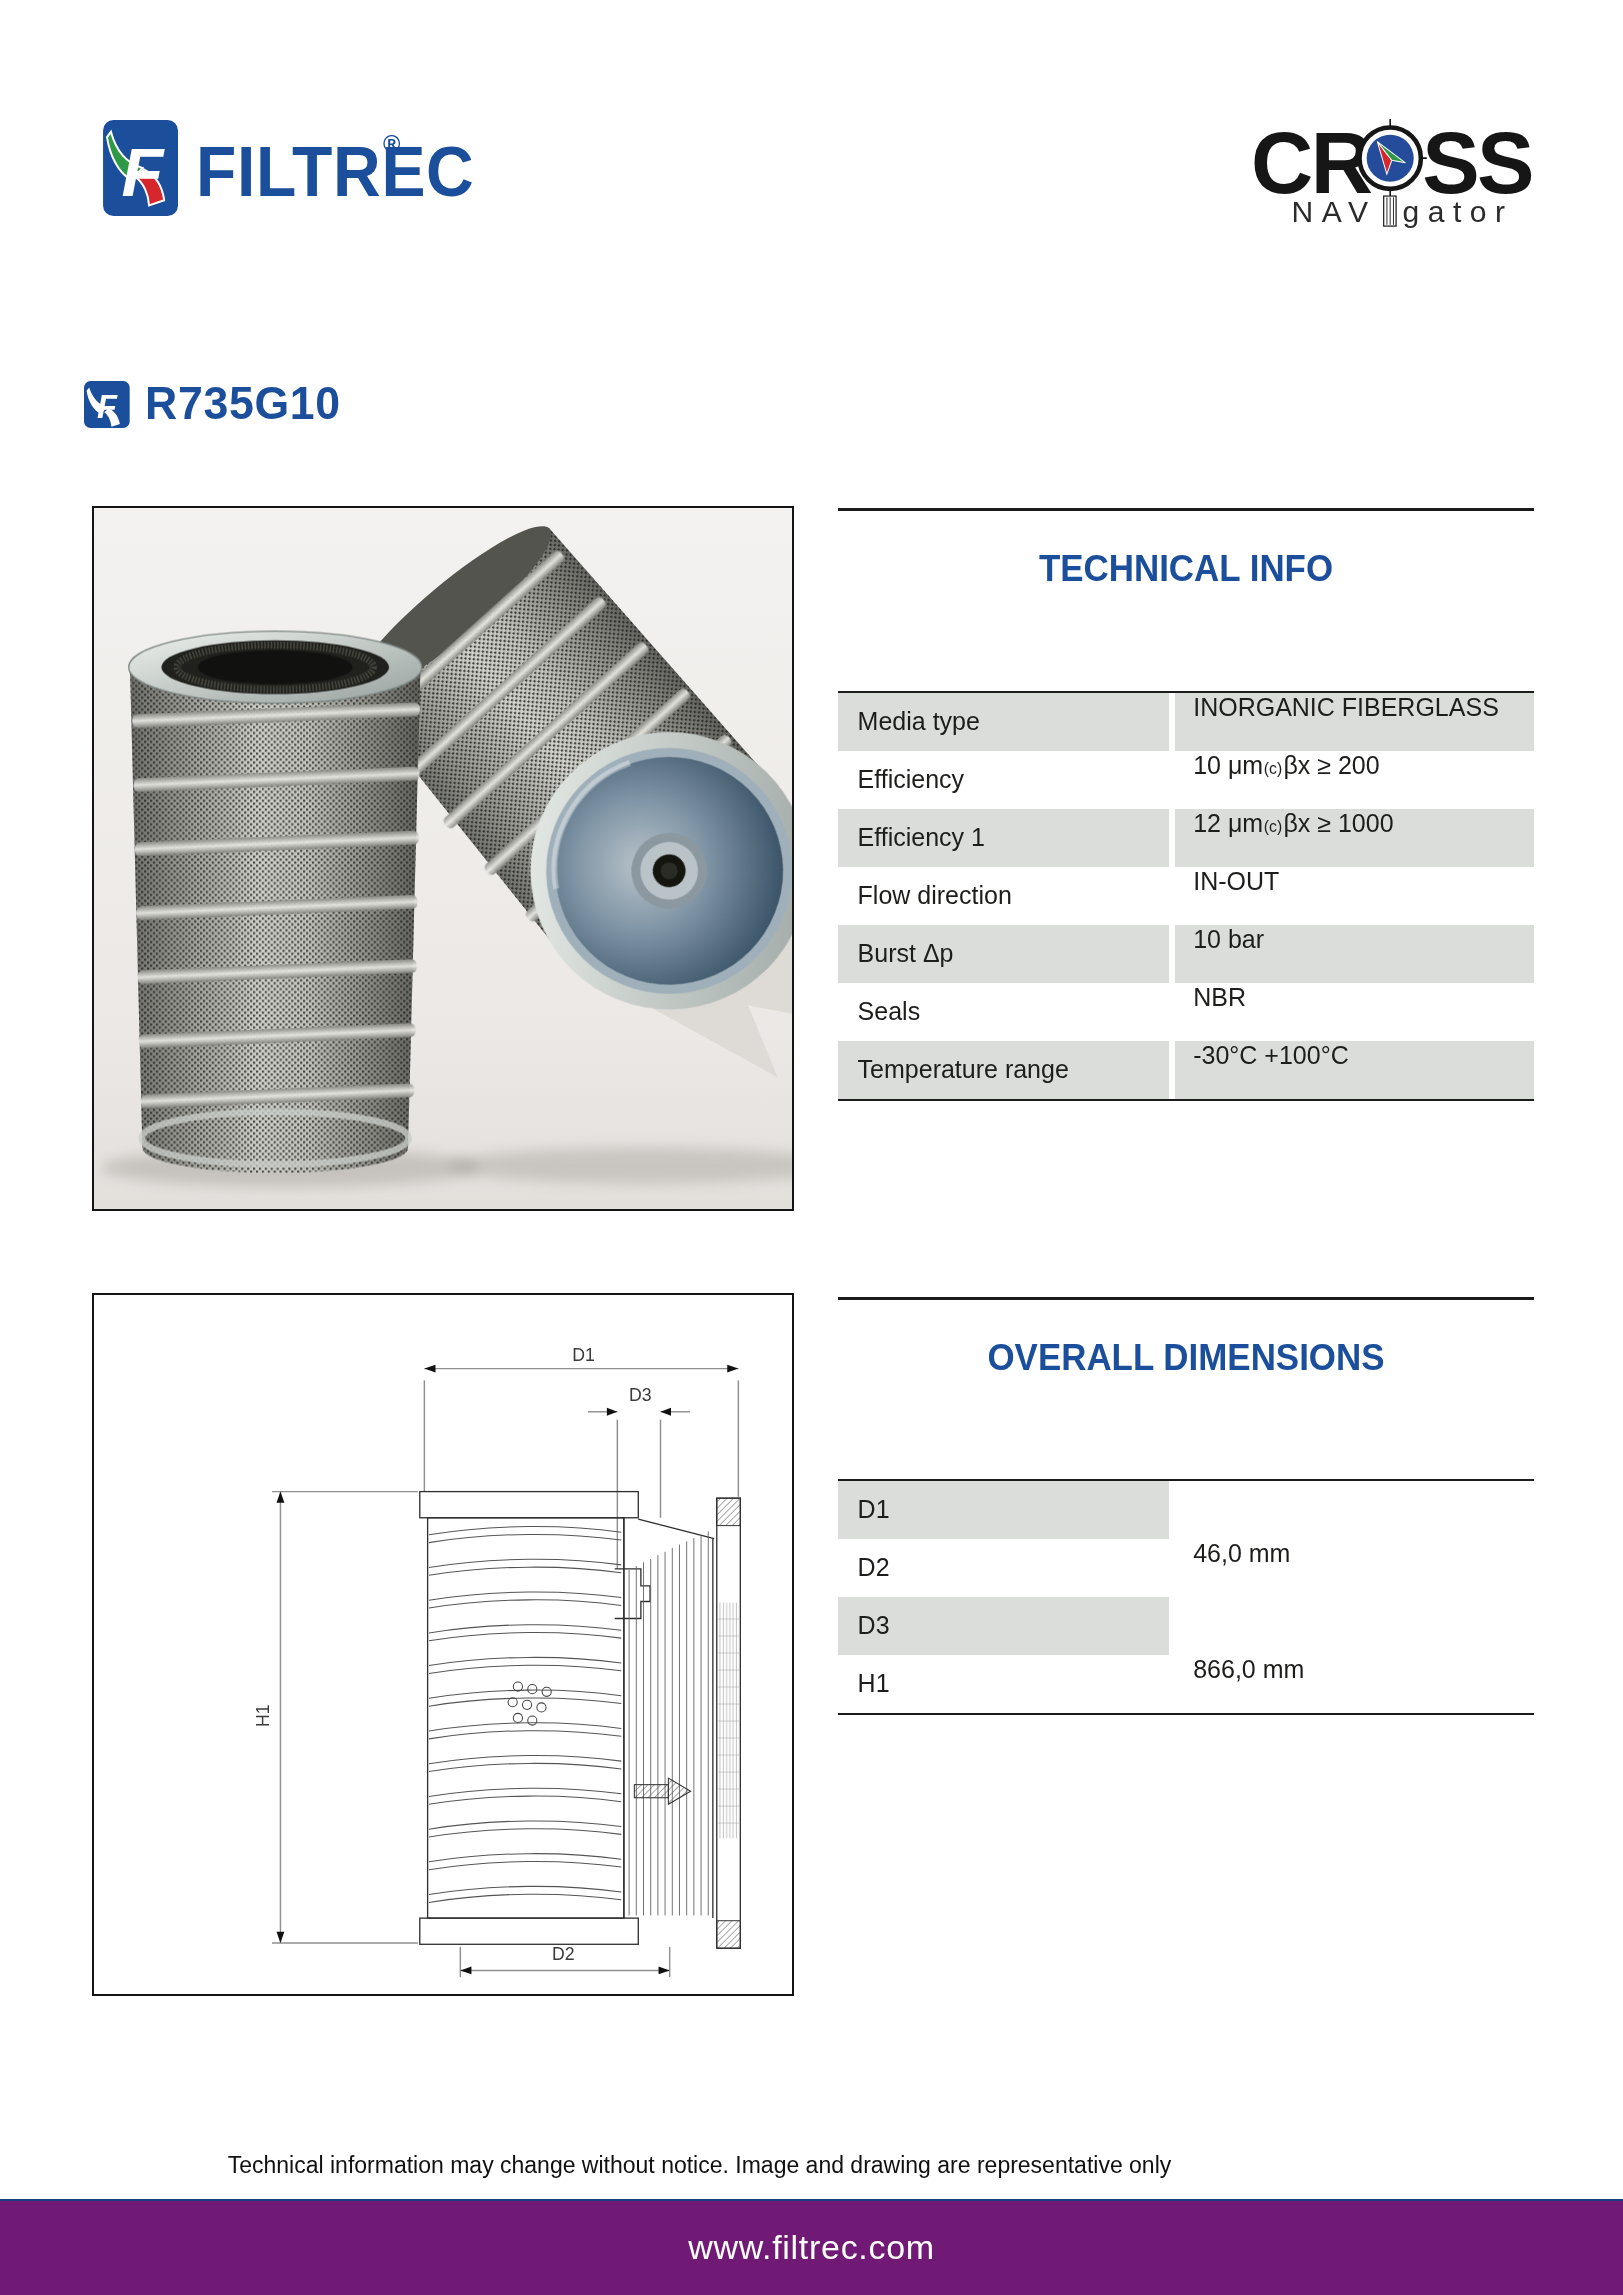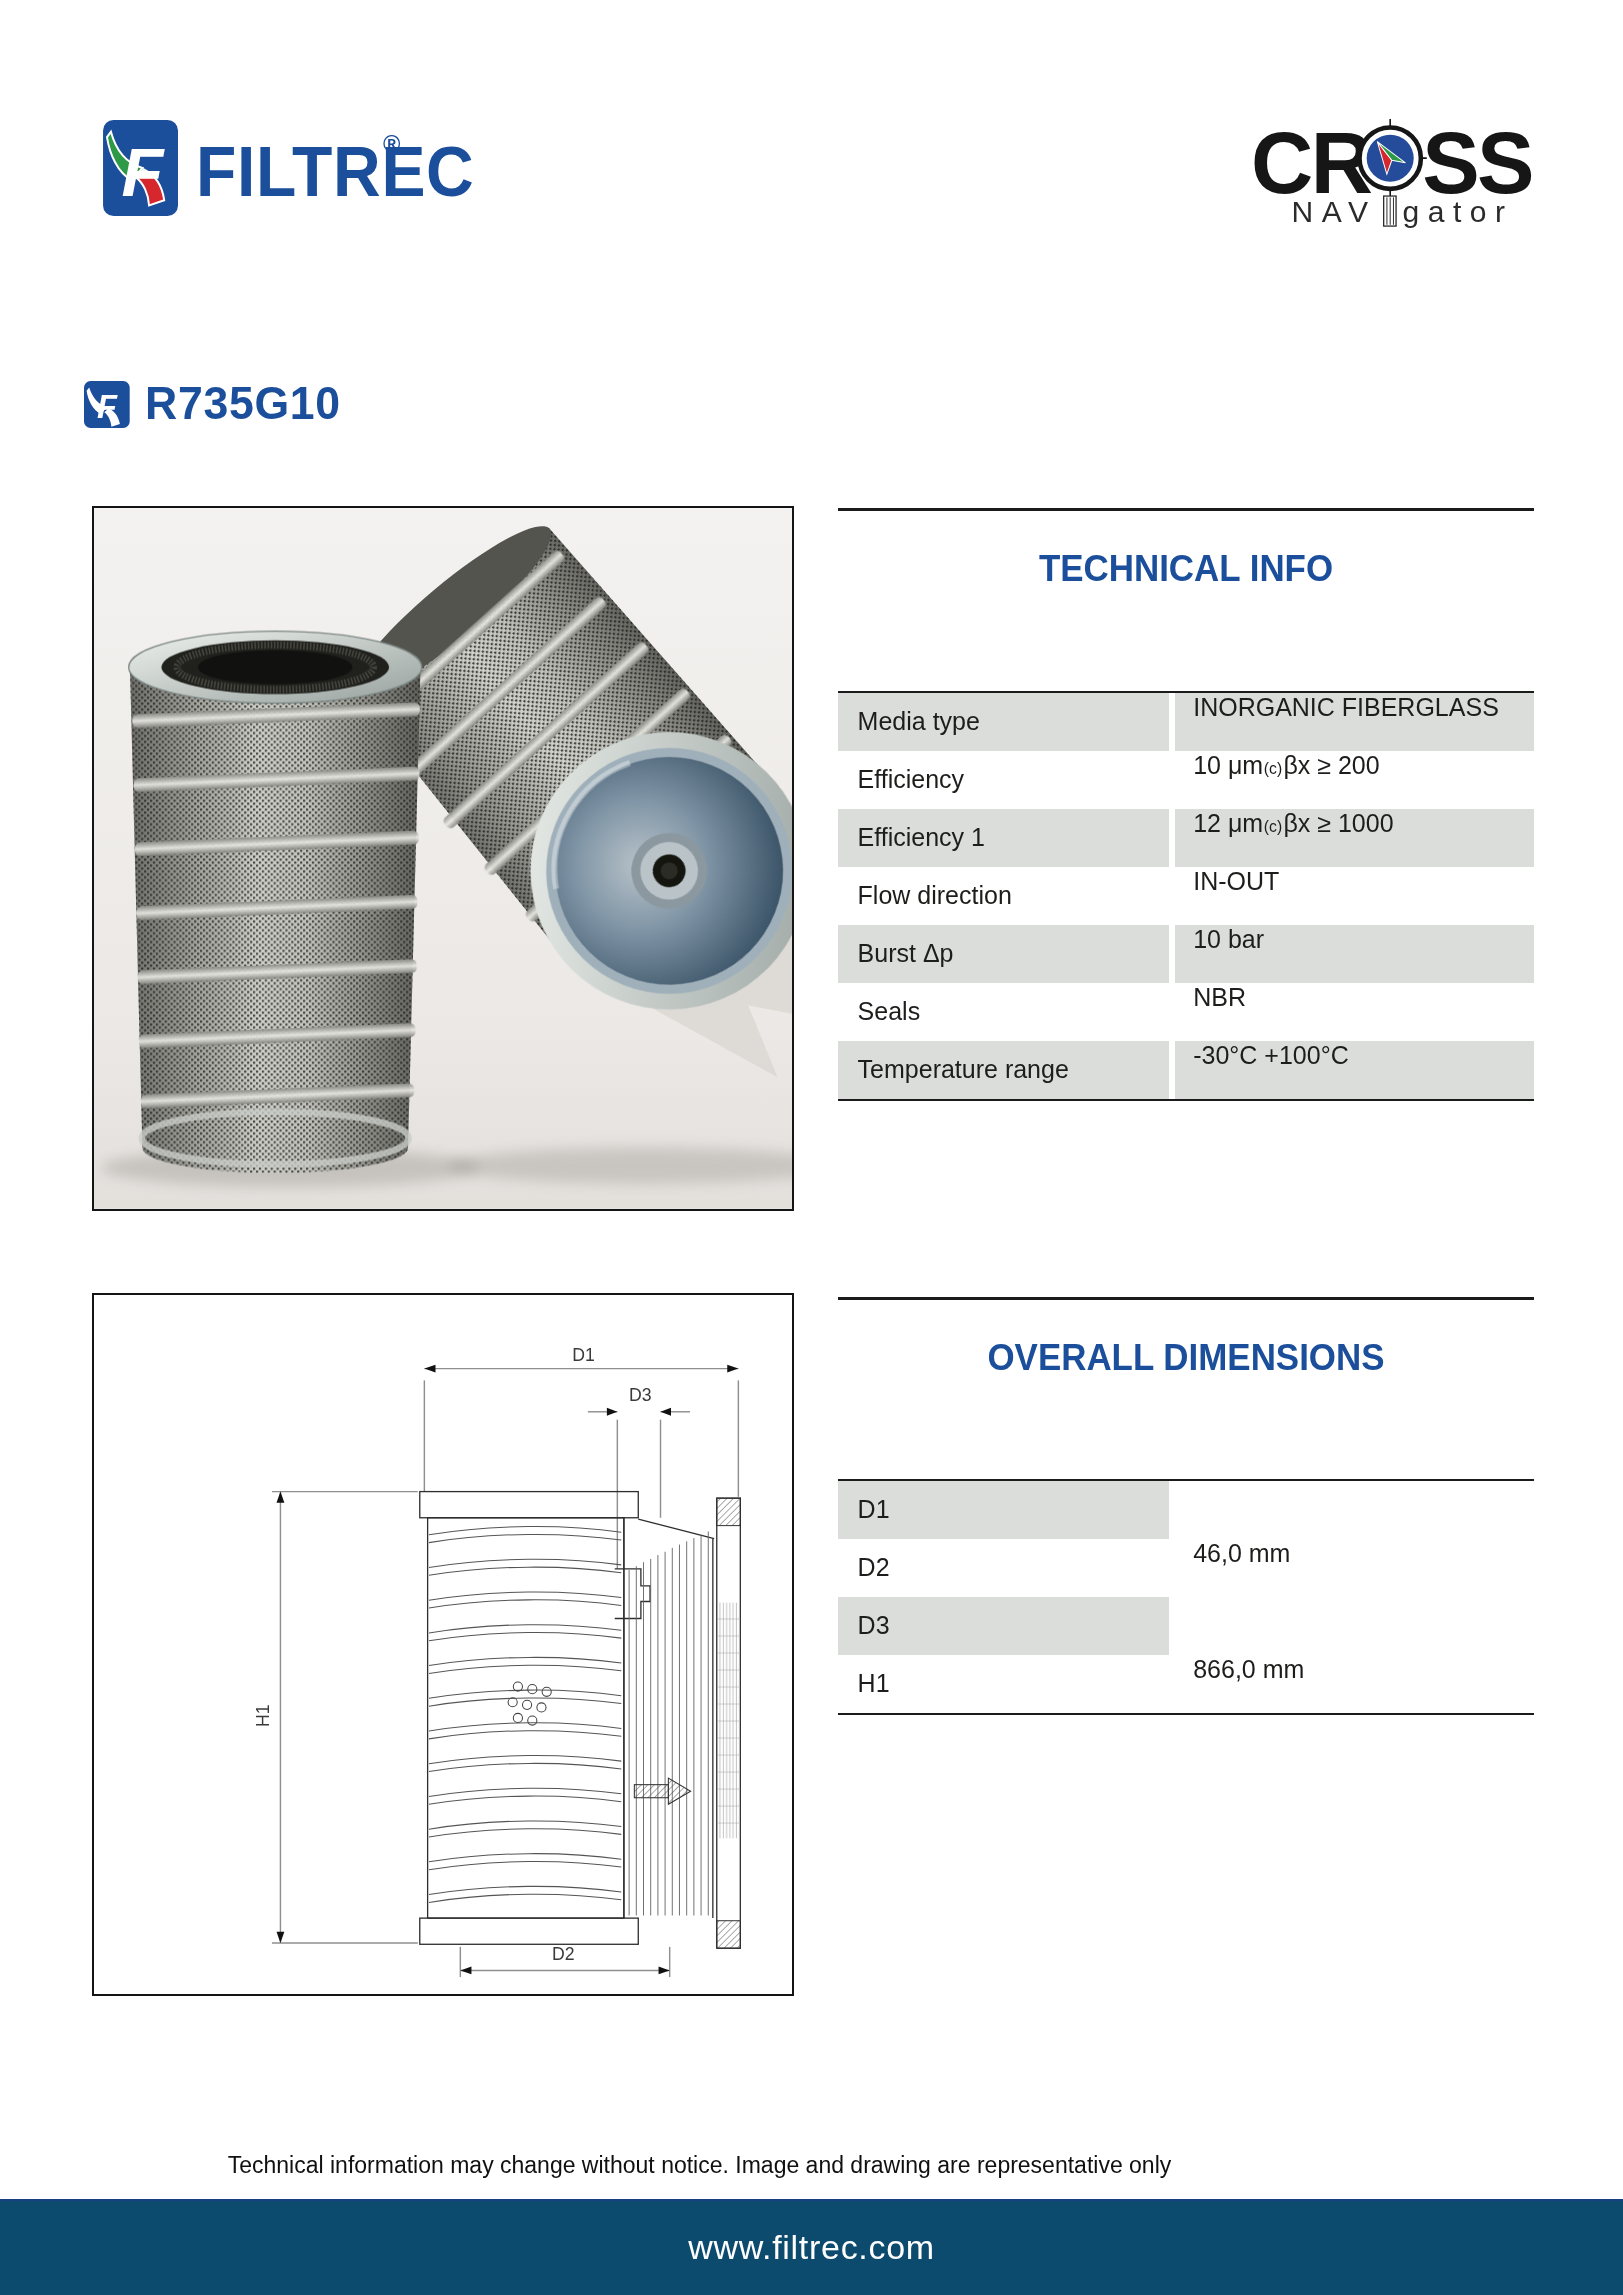--- a/index.html
+++ b/index.html
@@ -52,21 +52,21 @@
   #tech-table{margin-top:101px;}
   #dim-section{top:1297px;}
   #dim-table{margin-top:100px;}
 
   
   .footer-note{
     position:absolute;left:0;top:2152px;width:1399px;text-align:center;
     font-size:23px;color:#101010;
   }
   .footer-bar{
-    position:absolute;left:0;top:2199px;width:1623px;height:97px;background:#0c4a6e;
+    position:absolute;left:0;top:2199px;width:1623px;height:97px;background:#701a75;
     border-top:2.6px solid #16407f;box-sizing:border-box;
   }
   .footer-url{
     width:100%;height:94px;line-height:92px;text-align:center;color:#ffffff;
     font-size:34px;letter-spacing:0.7px;display:block;text-decoration:none;
   }
 
   
 </style>
 </head>

